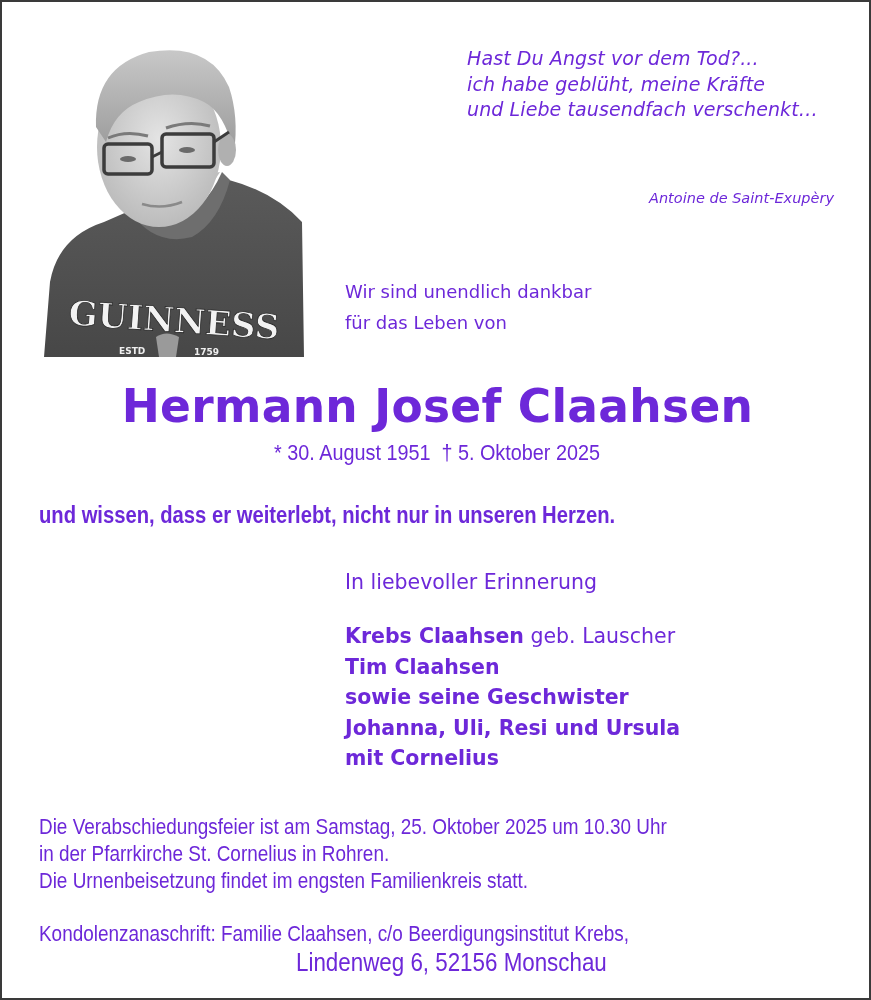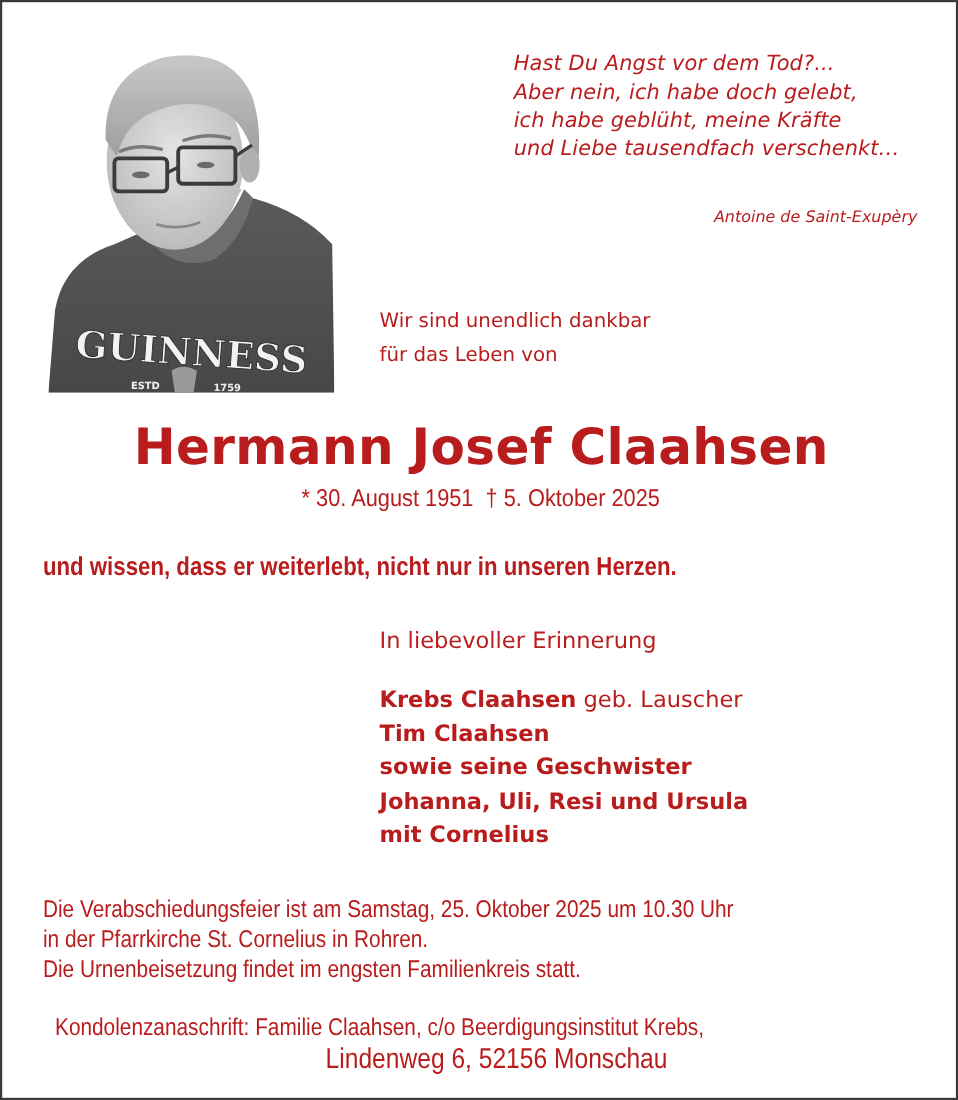--- a/index.html
+++ b/index.html
@@ -1,21 +1,21 @@
 <!DOCTYPE html>
 <html><head>
 <meta charset="utf-8">
 <style>
   html, body { margin: 0; padding: 0; background: #ffffff; }
   body { width: 871px; height: 1000px; position: relative; overflow: hidden; }
   .frame {
     position: absolute; left: 0; top: 0; width: 867px; height: 996px;
     border: 2px solid #3a3a3a; background: #fff;
   }
-  .txt { position: absolute; color: #b91c1c; font-family: "DejaVu Sans", sans-serif; white-space: nowrap; }
+  .txt { position: absolute; color: #6d28d9; font-family: "DejaVu Sans", sans-serif; white-space: nowrap; }
   .cond { font-family: "Liberation Sans", sans-serif; }
   .photo { position: absolute; left: 42px; top: 30px; width: 260px; height: 325px; }
 
   .poem { left: 465px; top: 44px; font-style: italic; font-size: 19px; line-height: 25.6px; letter-spacing: 0.1px; }
   .poem div { height: 25.6px; }
   .attrib { right: 35px; top: 188px; font-style: italic; font-size: 14.5px; }
 
   .dank { left: 343px; top: 274px; font-size: 18px; line-height: 31px; }
   .dank div { height: 31px; }
 
@@ -30,21 +30,21 @@
 
   .family { left: 343px; top: 619px; font-size: 20.5px; line-height: 30.5px; }
   .family div { height: 30.5px; }
   .family b { font-weight: bold; }
   .family .reg { font-weight: normal; }
 
   .ceremony { left: 37px; top: 811px; font-size: 22px; line-height: 27px; }
   .ceremony div { height: 27px; }
   .ceremony span { display: inline-block; transform: scaleX(0.86); transform-origin: left center; }
 
-  .kondo { left: 37px; top: 918px; font-size: 22px; line-height: 27px; margin-left: 11px; }
+  .kondo { left: 37px; top: 918px; font-size: 22px; line-height: 27px; }
   .kondo span { display: inline-block; transform: scaleX(0.86); transform-origin: left center; }
   .kondo2 { left: 294px; top: 945px; font-size: 26px; text-align: center; }
   .kondo2 span { display: inline-block; transform: scaleX(0.86); transform-origin: left center; }
 </style>
 </head>
 <body>
 
 <div class="frame">
 
   <svg class="photo" viewBox="0 0 260 325" xmlns="http://www.w3.org/2000/svg">
@@ -90,21 +90,20 @@
 
     <text x="130" y="300" text-anchor="middle" font-family="'DejaVu Serif', serif" font-size="34" font-weight="bold" fill="#f2f2f2" stroke="#2a2a2a" stroke-width="0.8" transform="rotate(4 130 290)">GUINNESS</text>
     <text x="75" y="322" font-family="'DejaVu Sans', sans-serif" font-size="9" font-weight="bold" fill="#eeeeee">ESTD</text>
     <text x="150" y="323" font-family="'DejaVu Sans', sans-serif" font-size="9" font-weight="bold" fill="#eeeeee">1759</text>
 
     <path d="M112 305 Q122 298 135 305 L132 325 L115 325 Z" fill="#9a9a9a"></path>
   </svg>
 
   <div class="txt poem">
     <div>Hast Du Angst vor dem Tod?...</div>
-    <div>Aber nein, ich habe doch gelebt,</div>
     <div>ich habe geblüht, meine Kräfte</div>
     <div>und Liebe tausendfach verschenkt…</div>
   </div>
   <div class="txt attrib">Antoine de Saint-Exupèry</div>
 
   <div class="txt dank">
     <div>Wir sind unendlich dankbar</div>
     <div>für das Leben von</div>
   </div>
 

